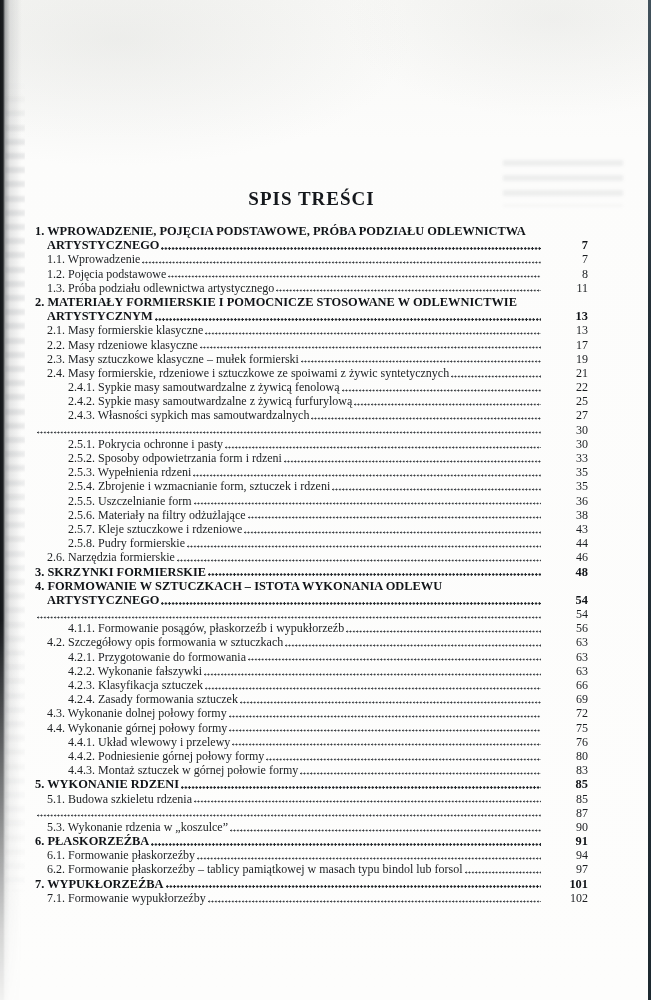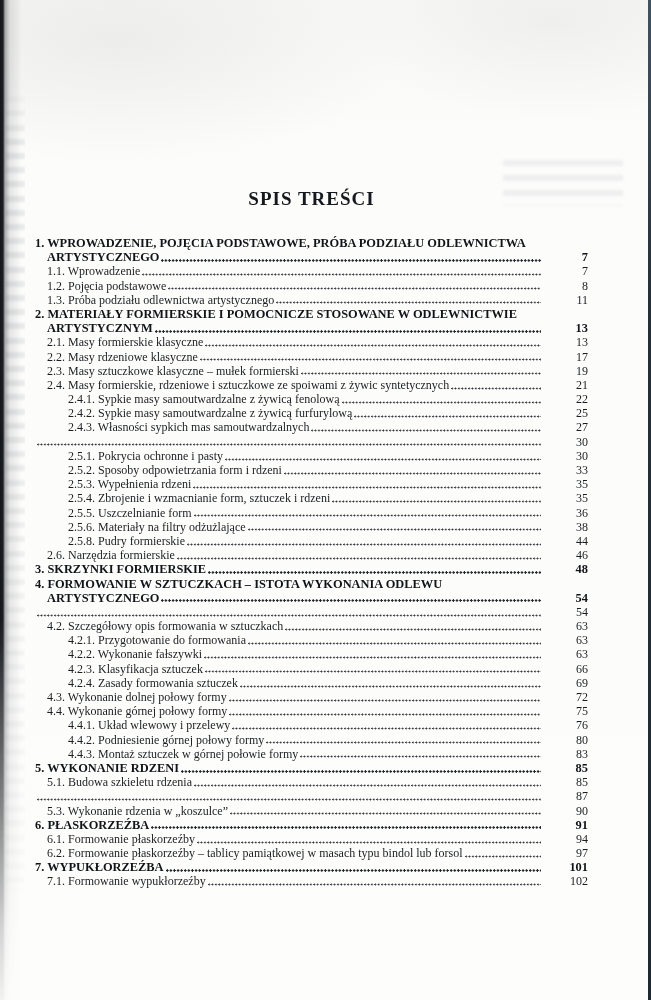--- a/index.html
+++ b/index.html
@@ -37,21 +37,21 @@
   .bleed-top-right{
     position:absolute;right:28px;top:160px;width:120px;height:46px;pointer-events:none;
     background:repeating-linear-gradient(to bottom, rgba(110,116,120,0.10) 0 6px, rgba(110,116,120,0) 6px 15px);
     filter:blur(1.5px);
   }
   .page-title{
     position:absolute;top:175px;left:35px;width:553px;
     text-align:center;font-weight:bold;font-size:19px;letter-spacing:1px;color:#15181c;
   }
   .toc{
-    position:absolute;top:236px;left:35px;width:553px;font-size:12px;font-family:Liberation Serif, serif;
+    position:absolute;top:224px;left:35px;width:553px;font-size:12px;font-family:Liberation Serif, serif;
   }
   .row{display:flex;align-items:baseline;height:14.2px;line-height:14.2px;white-space:nowrap;}
   .row .txt{flex:0 0 auto;}
   .row.b{font-weight:bold;font-size:12.4px;color:#111418;}
   .row.lvl1 .txt{padding-left:12px;}
   .row.lvl2 .txt{padding-left:33px;}
   .dots{
     flex:1 1 auto;min-width:0;align-self:flex-end;height:5px;margin:0 3px 1.5px 2px;
     background-image:radial-gradient(circle at 1.1px 2.5px,#3a3e42 0.9px,rgba(0,0,0,0) 1.15px);
     background-size:3.4px 5px;background-repeat:repeat-x;
@@ -172,20 +172,25 @@
     <span class="txt">2.5.5. Uszczelnianie form</span>
     <span class="dots"></span>
     <span class="pg">36</span>
   </div>
     <div class="row lvl2">
     <span class="txt">2.5.6. Materiały na filtry odżużlające</span>
     <span class="dots"></span>
     <span class="pg">38</span>
   </div>
     <div class="row lvl2">
+    <span class="txt">2.5.7. Kleje sztuczkowe i rdzeniowe</span>
+    <span class="dots"></span>
+    <span class="pg">43</span>
+  </div>
+    <div class="row lvl2">
     <span class="txt">2.5.8. Pudry formierskie</span>
     <span class="dots"></span>
     <span class="pg">44</span>
   </div>
     <div class="row lvl1">
     <span class="txt">2.6. Narzędzia formierskie</span>
     <span class="dots"></span>
     <span class="pg">46</span>
   </div>
     <div class="row lvl0 b">
@@ -200,20 +205,25 @@
   </div>
     <div class="row lvl1 b">
     <span class="txt">ARTYSTYCZNEGO</span>
     <span class="dots"></span>
     <span class="pg">54</span>
   </div>
     <div class="row lvl1">
     <span class="dots"></span>
     <span class="pg">54</span>
   </div>
+    <div class="row lvl2">
+    <span class="txt">4.1.1. Formowanie posągów, płaskorzeźb i wypukłorzeźb</span>
+    <span class="dots"></span>
+    <span class="pg">56</span>
+  </div>
     <div class="row lvl1">
     <span class="txt">4.2. Szczegółowy opis formowania w sztuczkach</span>
     <span class="dots"></span>
     <span class="pg">63</span>
   </div>
     <div class="row lvl2">
     <span class="txt">4.2.1. Przygotowanie do formowania</span>
     <span class="dots"></span>
     <span class="pg">63</span>
   </div>

